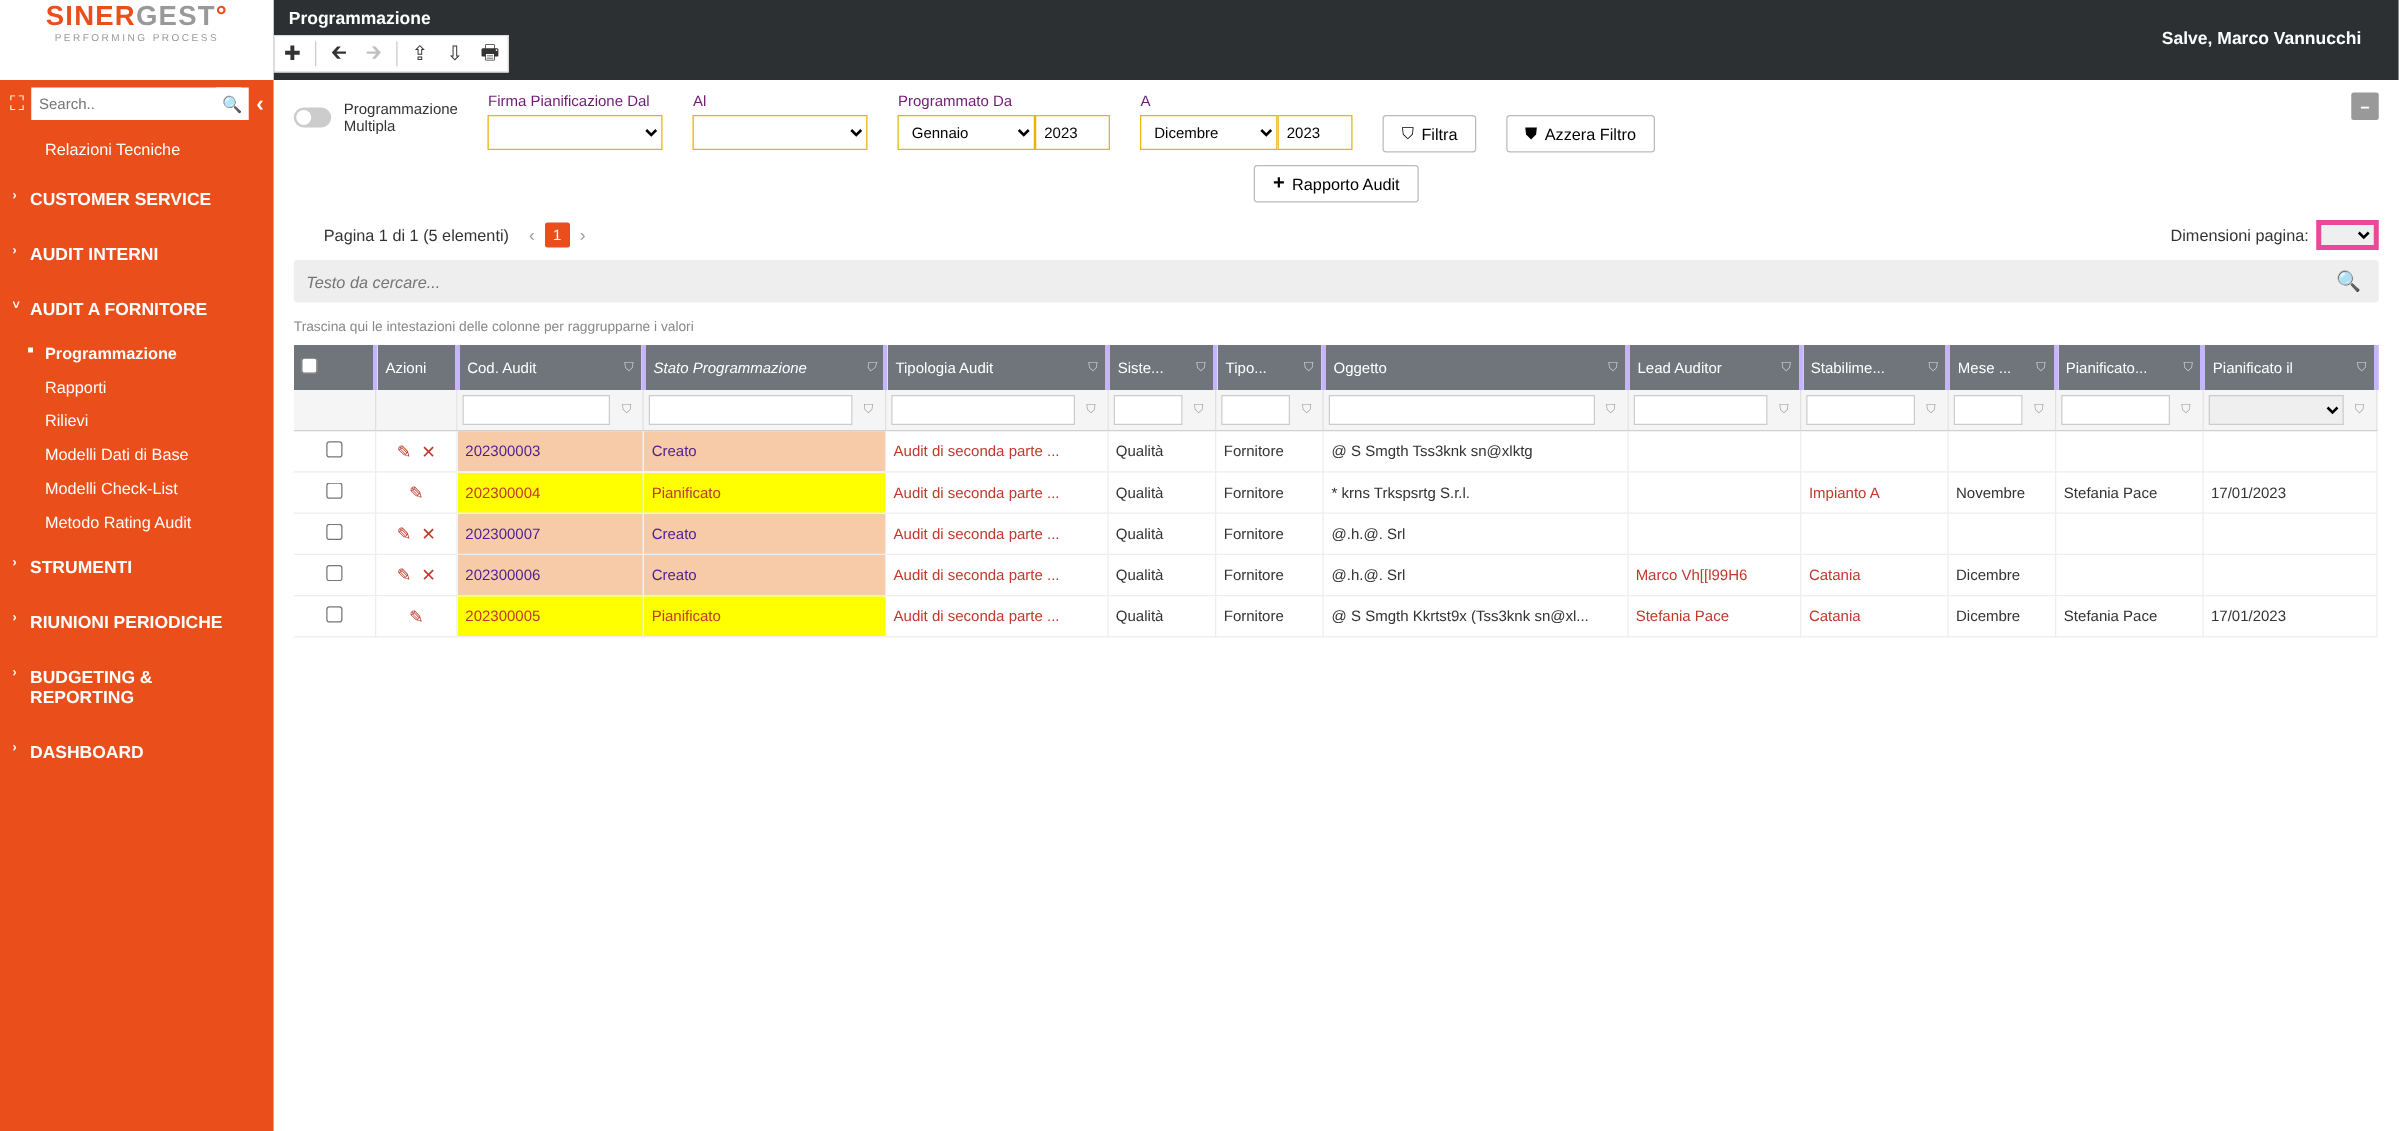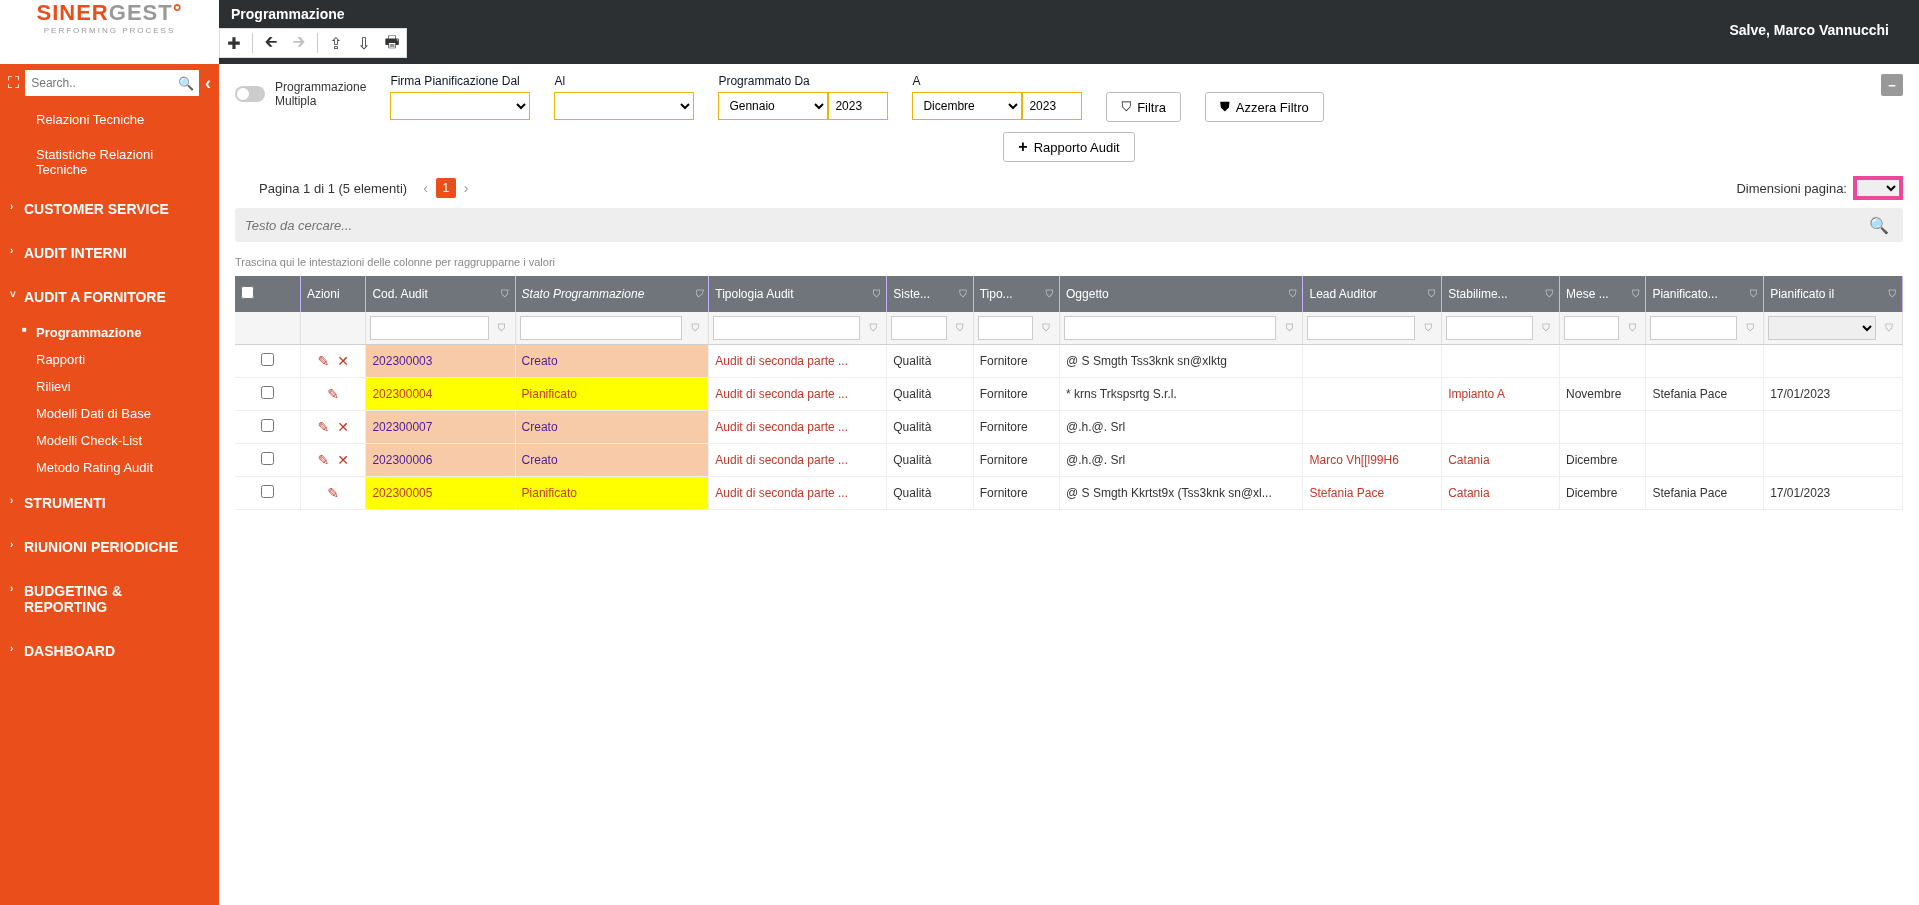--- a/index.html
+++ b/index.html
@@ -37,21 +37,21 @@
 .menu-sub.active { font-weight: 700; }
 .menu-sub .bullet { position: absolute; left: 22px; font-size: 8px; }
 .menu-sub-wrap { position: relative; }
 
 
 .main { flex: 1; background: #fff; overflow: auto; padding: 10px 16px 16px 16px; position: relative; }
 .filters { display: flex; align-items: flex-start; gap: 24px; flex-wrap: wrap; margin-bottom: 10px; }
 .toggle { width: 30px; height: 16px; background: #ccc; border-radius: 8px; position: relative; cursor: pointer; }
 .toggle::after { content: ""; width: 12px; height: 12px; background: #fff; border-radius: 50%; position: absolute; top: 2px; left: 2px; }
 .fcol { display: flex; flex-direction: column; gap: 4px; }
-.flabel { font-size: 12px; color: #0f172a; }
+.flabel { font-size: 12px; color: #701a75; }
 .finput { display: flex; }
 .finput select, .finput input { height: 28px; border: 1px solid #eab308; padding: 0 6px; font-size: 12px; background: #fff; }
 .sel-month { width: 110px; }
 .sel-year { width: 60px; }
 .sel-date { width: 140px; }
 .btn { height: 30px; padding: 0 14px; border: 1px solid #bbb; background: #fff; cursor: pointer; display: inline-flex; align-items: center; gap: 6px; font-size: 13px; border-radius: 3px; }
 .btn.filter { margin-top: 18px; }
 .collapse-panel { position: absolute; right: 16px; top: 10px; width: 22px; height: 22px; background: #999; color: #fff; display: flex; align-items: center; justify-content: center; cursor: pointer; border-radius: 2px; font-weight: bold; }
 
 .report-row { display: flex; justify-content: center; margin: 8px 0 14px; }
@@ -64,21 +64,21 @@
 .page-size select { height: 24px; border: 4px solid #ec4899; width: 50px; padding-left: 32px; }
 
 .search-table-row { display: flex; align-items: center; background: #eee; padding: 4px 6px; border-radius: 3px; margin-bottom: 6px; }
 .search-table-input { flex: 1; height: 26px; border: none; background: transparent; font-size: 13px; font-style: italic; color: #999; padding: 0 4px; }
 .search-table-btn { color: #e94e1b; font-size: 16px; cursor: pointer; padding: 0 8px; }
 
 .group-hint { font-size: 11px; color: #888; padding: 8px 0; }
 
 
 .tbl { border-collapse: collapse; width: 100%; table-layout: fixed; }
-.tbl th { background: #6f757b; color: #fff; font-size: 12px; font-weight: 400; padding: 10px 6px; text-align: left; position: relative; border-right: 1px solid #c4b5fd; }
+.tbl th { background: #6f757b; color: #fff; font-size: 12px; font-weight: 400; padding: 10px 6px; text-align: left; position: relative; border-right: 4px solid #c4b5fd; }
 .tbl th .fil { position: absolute; right: 6px; top: 50%; transform: translateY(-50%); font-size: 10px; opacity: 0.7; cursor: pointer; }
 .tbl .filter-row td { background: #f5f5f5; padding: 4px; border-right: 1px solid #e0e0e0; border-bottom: 1px solid #d0d0d0; }
 .tbl .filter-row input, .tbl .filter-row select { width: calc(100% - 22px); height: 24px; border: 1px solid #ccc; font-size: 11px; padding: 0 3px; }
 .tbl .filter-row .mini-fil { float: right; color: #999; font-size: 10px; width: 18px; text-align: center; line-height: 24px; cursor: pointer; }
 .tbl td { padding: 8px 6px; font-size: 12px; border-bottom: 1px solid #eee; border-right: 1px solid #eee; white-space: nowrap; overflow: hidden; text-overflow: ellipsis; }
 .tbl tr.creato td.code, .tbl tr.creato td.status { background: #f7cba8; color: #4c1d95; }
 .tbl tr.pianif td.code, .tbl tr.pianif td.status { background: #ffff00; color: #c0392b; }
 .link-cell { color: #c0392b; }
 .act { display: flex; gap: 8px; justify-content: center; }
 .act-icon { color: #c0392b; cursor: pointer; font-size: 14px; }
@@ -126,21 +126,20 @@
 <div class="layout">
   <div class="sidebar">
     <div class="search-row">
       <span class="fullscreen-icon">⛶</span>
       <input class="search-input" placeholder="Search.." style="">
       <span class="search-btn">🔍</span>
       <span class="collapse-btn">‹</span>
     </div>
     <ul class="menu" id="sidebar-menu">
         <li class="menu-item" style="font-weight: 400; padding-left: 36px;">Relazioni Tecniche</li>
-        <li class="menu-item" style="font-weight: 400; padding-left: 36px;">Statistiche Relazioni Tecniche</li>
         <li class="menu-item top"><span class="chev">›</span><span>CUSTOMER SERVICE</span></li>
         <li class="menu-item top"><span class="chev">›</span><span>AUDIT INTERNI</span></li>
         <li class="menu-item top"><span class="chev">˅</span><span>AUDIT A FORNITORE</span></li>
         <li class="menu-sub menu-sub-wrap active"><span class="bullet">■</span><span>Programmazione</span></li>
         <li class="menu-sub menu-sub-wrap"><span>Rapporti</span></li>
         <li class="menu-sub menu-sub-wrap"><span>Rilievi</span></li>
         <li class="menu-sub menu-sub-wrap"><span>Modelli Dati di Base</span></li>
         <li class="menu-sub menu-sub-wrap"><span>Modelli Check-List</span></li>
         <li class="menu-sub menu-sub-wrap"><span>Metodo Rating Audit</span></li>
         <li class="menu-item top"><span class="chev">›</span><span>STRUMENTI</span></li>

